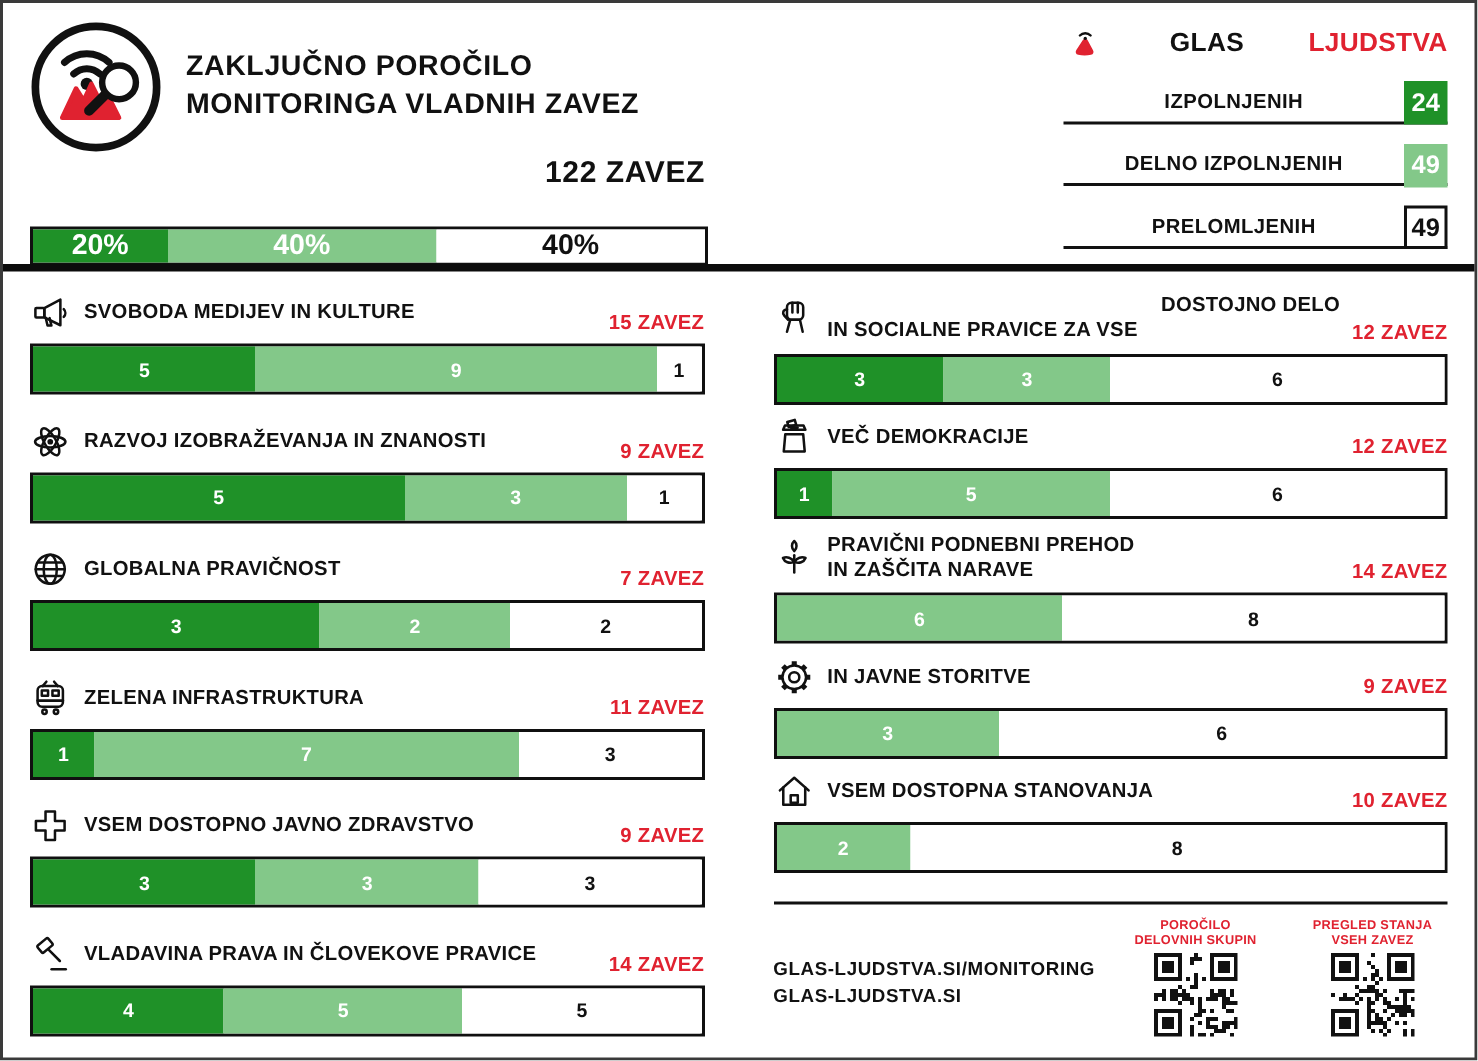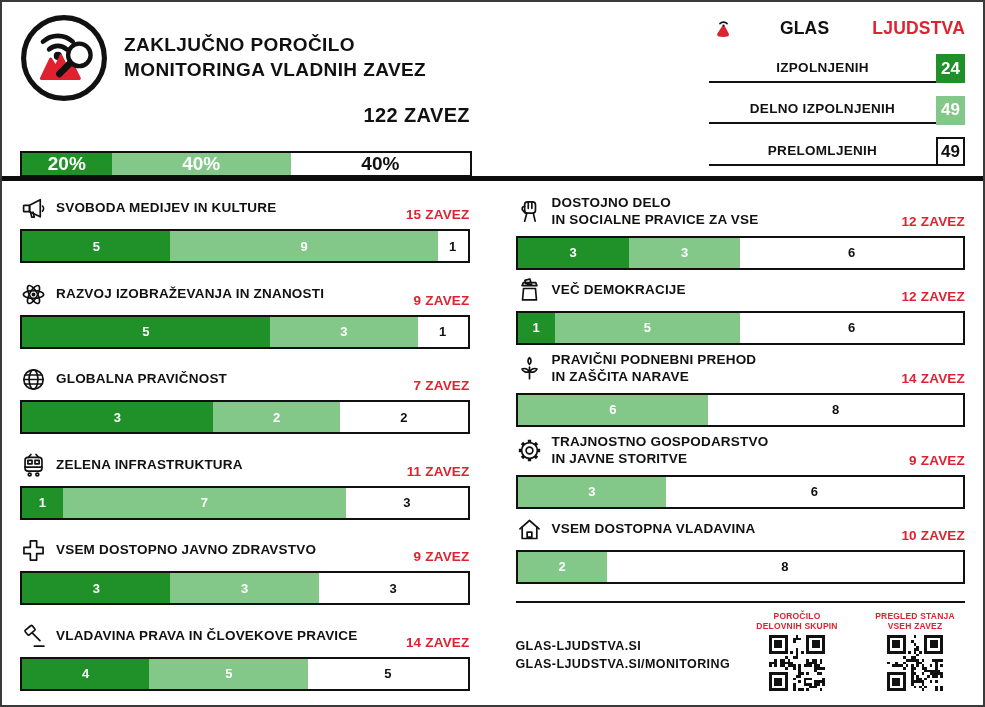--- a/index.html
+++ b/index.html
@@ -248,21 +248,21 @@
           <div class="cat-head">
             <span class="cat-icon">
               <svg viewBox="0 0 24 24" fill="none" stroke="#111" stroke-width="1.5" stroke-linecap="round" stroke-linejoin="round">
                 <rect x="7.7" y="3.4" width="9.6" height="10" rx="2.6"></rect>
                 <path d="M10.9 3.4v5.8M14.1 3.4v5.8"></path>
                 <path d="M7.7 7.4c-2.3 0-2.9 2.1-1.6 3.6l2.2 2.5"></path>
                 <path d="M9.6 13.6l-1.9 7M15.4 13.6l1.6 7"></path>
               </svg>
             </span>
             <div class="cat-title">
-              <span style="display: block;">DOSTOJNO DELO</span>
+              <span style="display: block; text-align: right;">DOSTOJNO DELO</span>
               <span style="display: block;">IN SOCIALNE PRAVICE ZA VSE</span>
             </div>
             <div class="cat-count">12 ZAVEZ</div>
           </div>
           <div class="bar">
             <div class="seg seg-fulfilled" style="width: 25%;">3</div>
             <div class="seg seg-partial" style="width: 25%;">3</div>
             <div class="seg seg-broken" style="width: 50%;">6</div>
           </div>
         </div>
@@ -311,53 +311,52 @@
         <div class="cat-row">
           <div class="cat-head">
             <span class="cat-icon">
               <svg viewBox="0 0 24 24" fill="none" stroke="#111" stroke-width="1.5" stroke-linecap="round" stroke-linejoin="round">
                 <circle cx="12" cy="12" r="7"></circle>
                 <circle cx="12" cy="12" r="3"></circle>
                 <path stroke-width="3" stroke-linecap="butt" d="M19 12h2.5M12 19v2.5M5 12H2.5M12 5V2.5M16.95 16.95l1.75 1.75M7.05 16.95l-1.75 1.75M7.05 7.05L5.3 5.3M16.95 7.05l1.75-1.75"></path>
               </svg>
             </span>
             <div class="cat-title">
-              <span style="display: block;">TRAJNOSTNO GOSPODARSTVO</span>
               <span style="display: block;">IN JAVNE STORITVE</span>
             </div>
             <div class="cat-count">9 ZAVEZ</div>
           </div>
           <div class="bar">
             <div class="seg seg-partial" style="width: 33.3333%;">3</div>
             <div class="seg seg-broken" style="width: 66.6667%;">6</div>
           </div>
         </div>
         <div class="cat-row">
           <div class="cat-head">
             <span class="cat-icon">
               <svg viewBox="0 0 24 24" fill="none" stroke="#111" stroke-width="1.5" stroke-linecap="round" stroke-linejoin="round">
                 <path d="M3.5 11.5L12 4l8.5 7.5"></path>
                 <path d="M5.5 9.8V20h13V9.8"></path>
                 <rect x="9.9" y="14.4" width="4.2" height="4.4"></rect>
               </svg>
             </span>
             <div class="cat-title">
-              <span style="display: block;">VSEM DOSTOPNA VLADAVINA</span>
+              <span style="display: block;">VSEM DOSTOPNA STANOVANJA</span>
             </div>
             <div class="cat-count">10 ZAVEZ</div>
           </div>
           <div class="bar">
             <div class="seg seg-partial" style="width: 20%;">2</div>
             <div class="seg seg-broken" style="width: 80%;">8</div>
           </div>
         </div>
         <div class="footer">
           <div class="urls">
+            <div>GLAS-LJUDSTVA.SI/MONITORING</div>
             <div>GLAS-LJUDSTVA.SI</div>
-            <div>GLAS-LJUDSTVA.SI/MONITORING</div>
           </div>
           <div class="qr-group">
             <div class="qr-block">
               <div class="qr-label">
                 <span style="display: block;">POROČILO</span>
                 <span style="display: block;">DELOVNIH SKUPIN</span>
               </div>
               <div class="qr-code">
                 <svg viewBox="0 0 21 21" width="56" height="56" shape-rendering="crispEdges" fill="#111">
                   <rect x="0" y="0" width="1" height="1"></rect>

